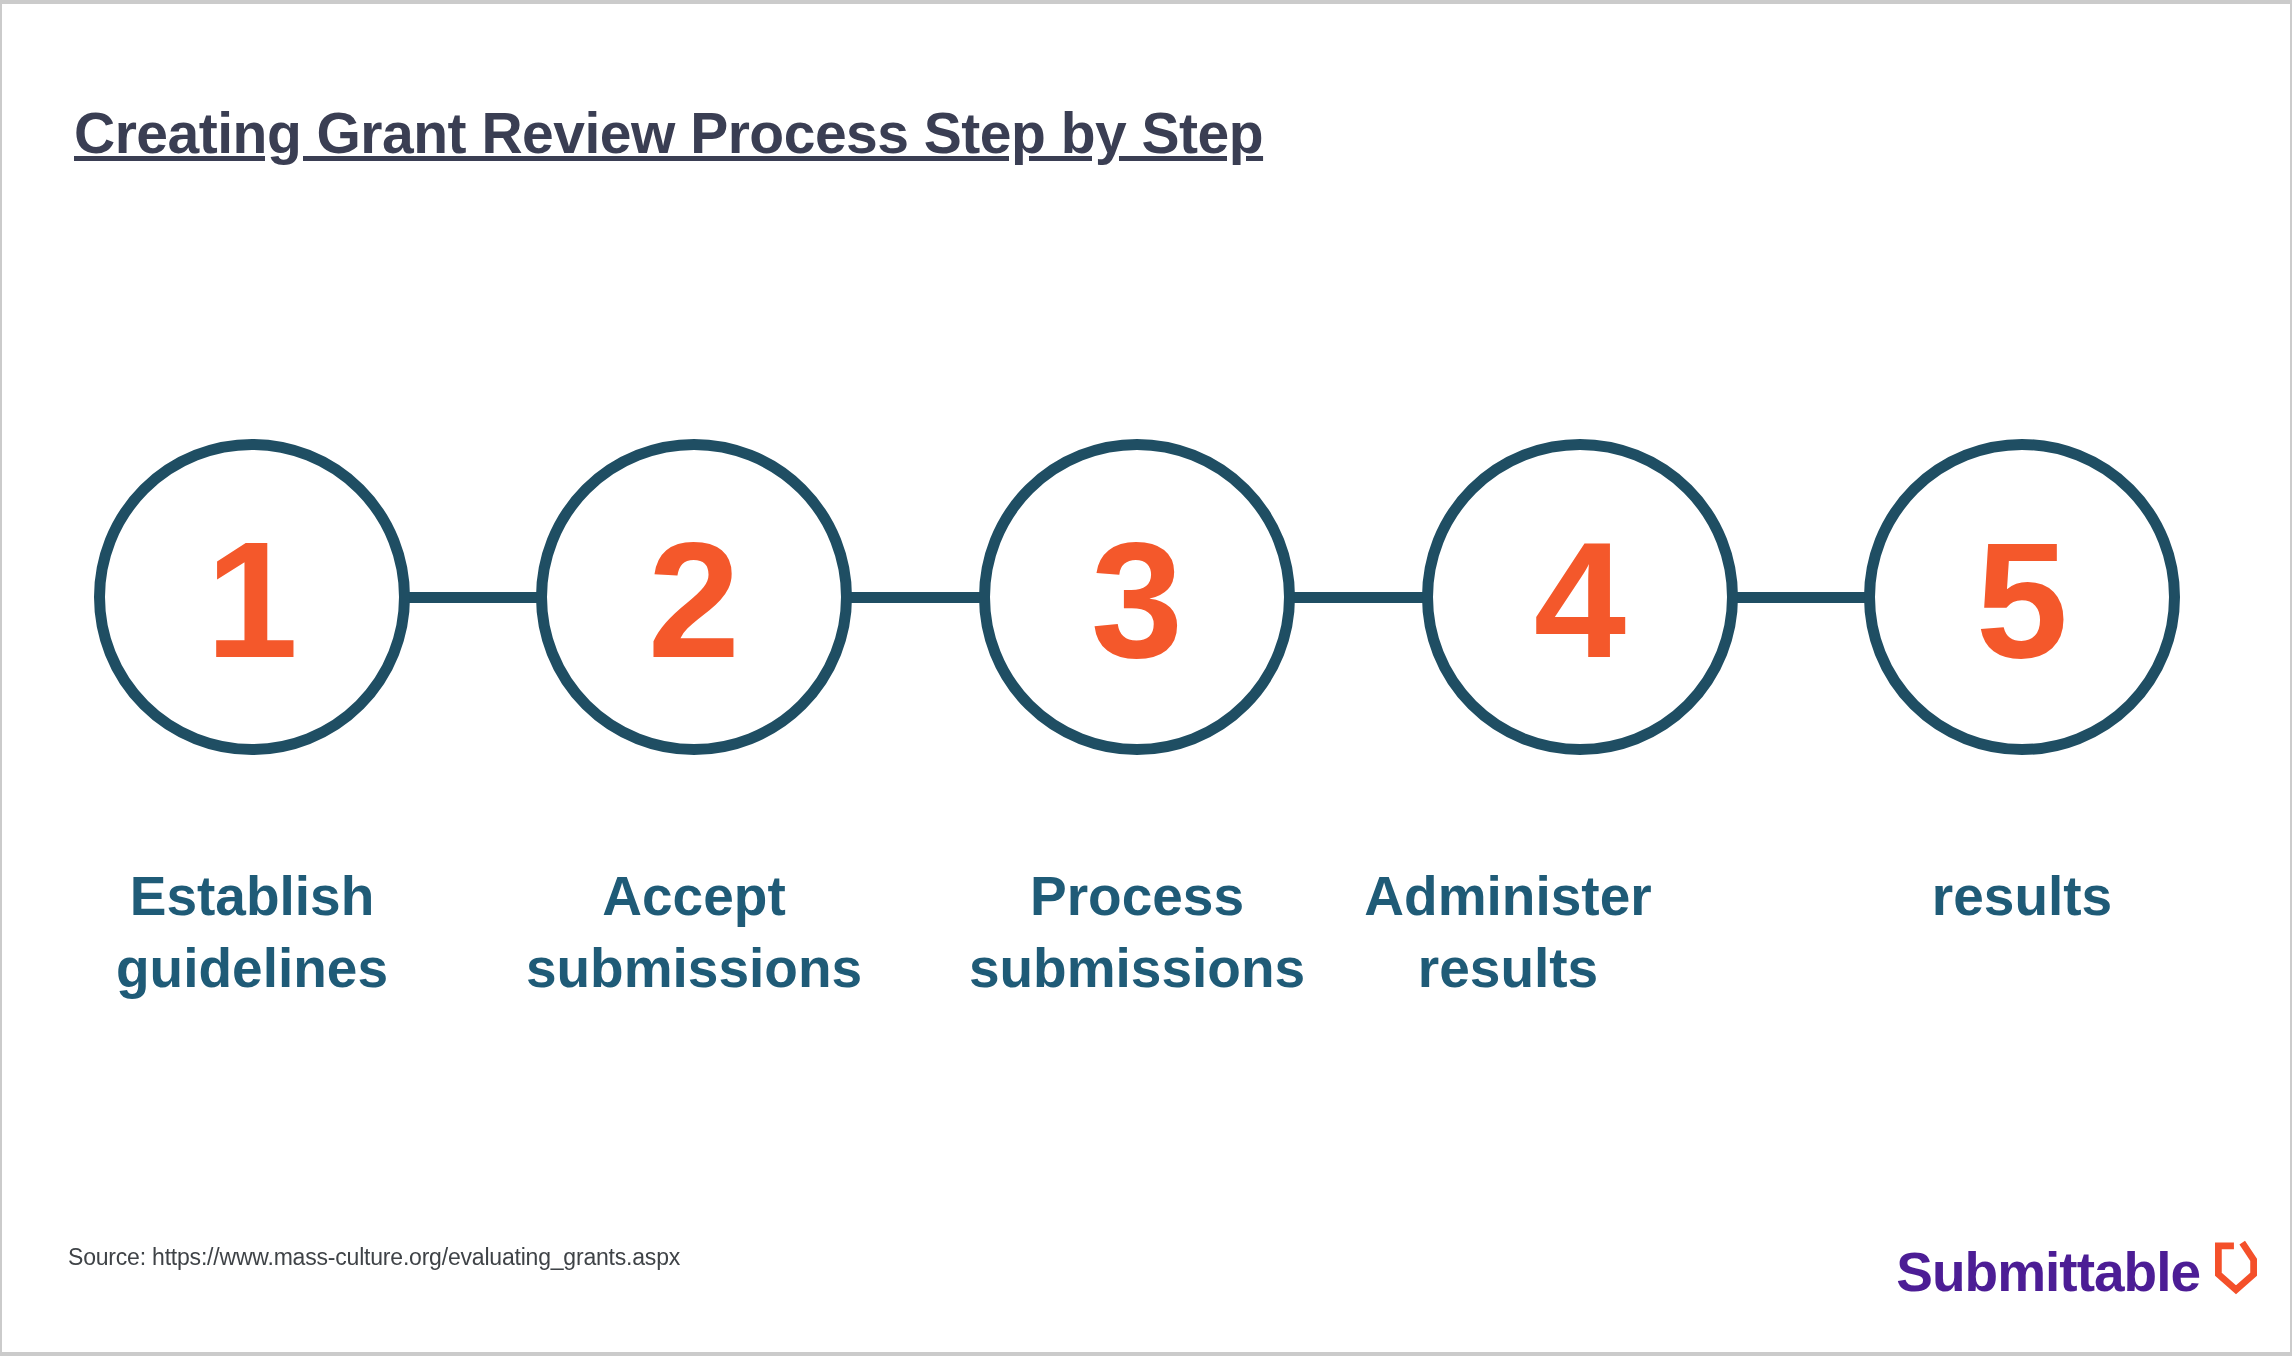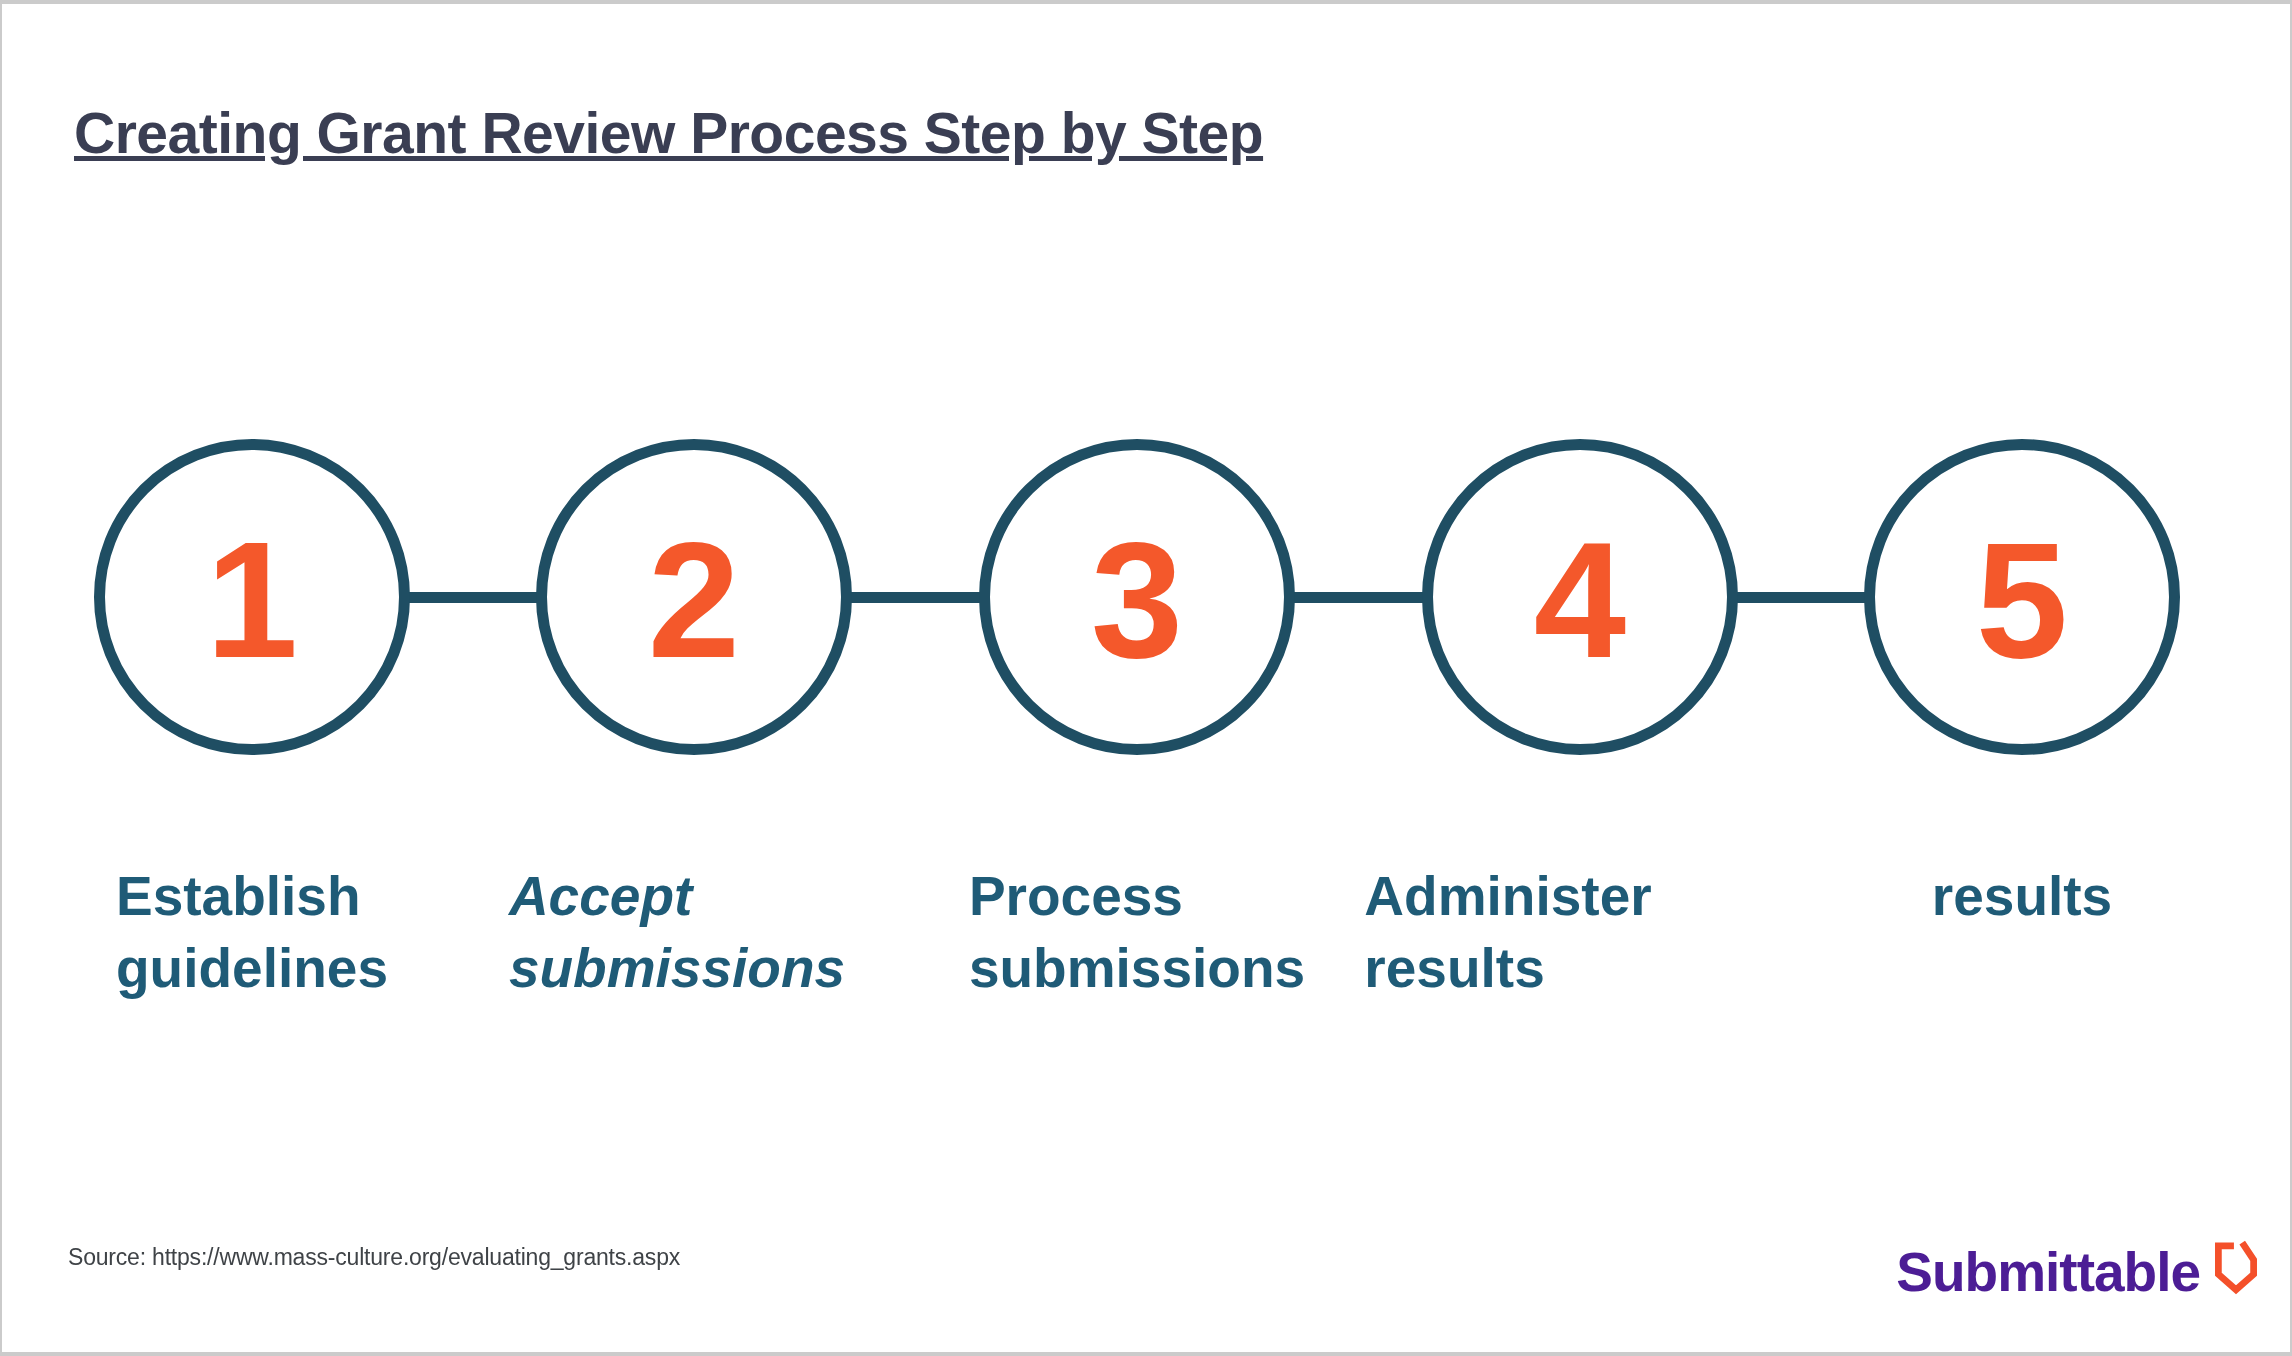--- a/index.html
+++ b/index.html
@@ -64,25 +64,25 @@
     top: 856px;
     transform: translateX(-50%);
     text-align: left;
     font-size: 55px;
     font-weight: 700;
     line-height: 72px;
     color: #1F5B77;
     white-space: nowrap;
   }
   .label-1 { left: 250px; }
-  .label-2 { left: 675px; font-style: italic; }
+  .label-2 { left: 692px; }
   .label-3 { left: 1135px; }
   .label-4 { left: 1506px; }
   .label-5 { left: 2020px; }
-  .step-label span { display: block; }
+  .step-label span { display: block; text-align: center; }
   .source-text {
     position: absolute;
     left: 66px;
     top: 1240px;
     font-size: 23px;
     font-weight: 400;
     letter-spacing: -0.2px;
     color: #3F4347;
   }
   .logo {

